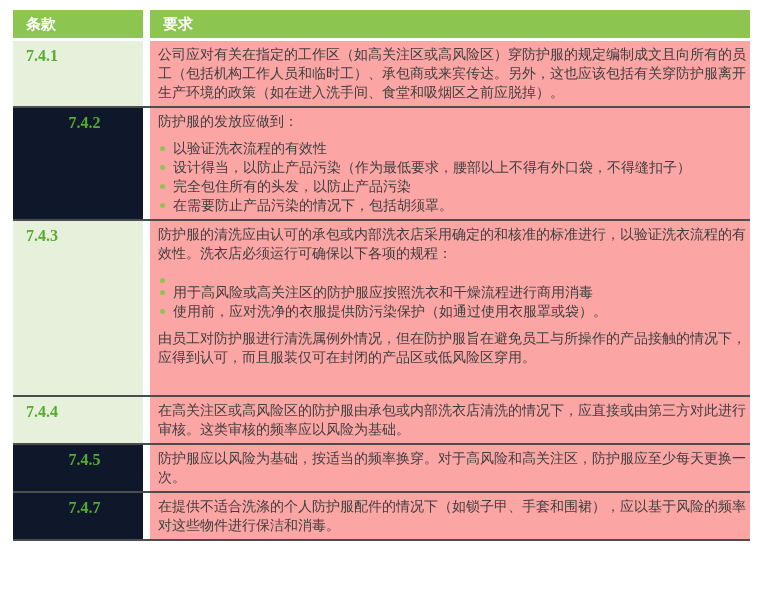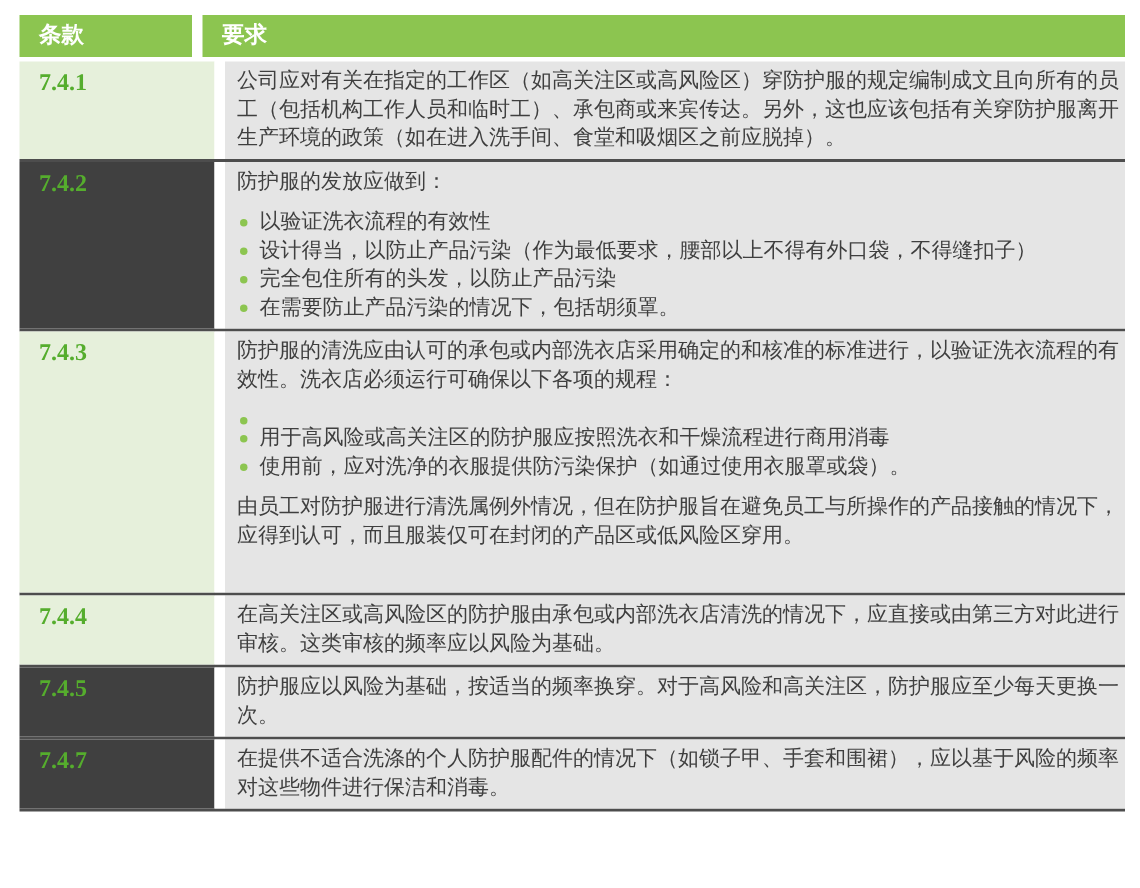--- a/index.html
+++ b/index.html
@@ -21,48 +21,48 @@
     margin-bottom: 3px;
   }
   .th {
     background: #8cc550;
     color: #ffffff;
     font-weight: bold;
     font-size: 15px;
     line-height: 28px;
     padding-left: 13px;
   }
-  .th-clause { width: 115px; }
+  .th-clause { width: 130px; }
   .th-req { flex: 1; }
   
   .row {
     display: flex;
     border-bottom: 2px solid #4d4d4d;
     align-items: stretch;
   }
   .cell-clause {
     width: 130px;
     flex: 0 0 130px;
     padding: 6px 0 0 13px;
   }
   .clause-num {
     font-weight: bold;
     font-size: 16px;
     color: #55ad2d;
   }
   .tint-green { background: #e6f0db; }
-  .tint-orange { background: #404040; }
+  .tint-orange { background: #0f172a; text-align: center; }
   .colgap {
     width: 7px;
     flex: 0 0 7px;
     background: #ffffff;
   }
   .cell-req {
     flex: 1;
-    background: #e5e5e5;
+    background: #fca5a5;
     padding: 4px 4px 4px 8px;
     font-size: 14px;
     line-height: 19px;
   }
   .cell-req p { margin: 0 0 8px 0; }
   .cell-req p:last-child, .cell-req ul:last-child { margin-bottom: 0; }
   .bullets {
     list-style: none;
     margin: 0 0 8px 0;
   }

